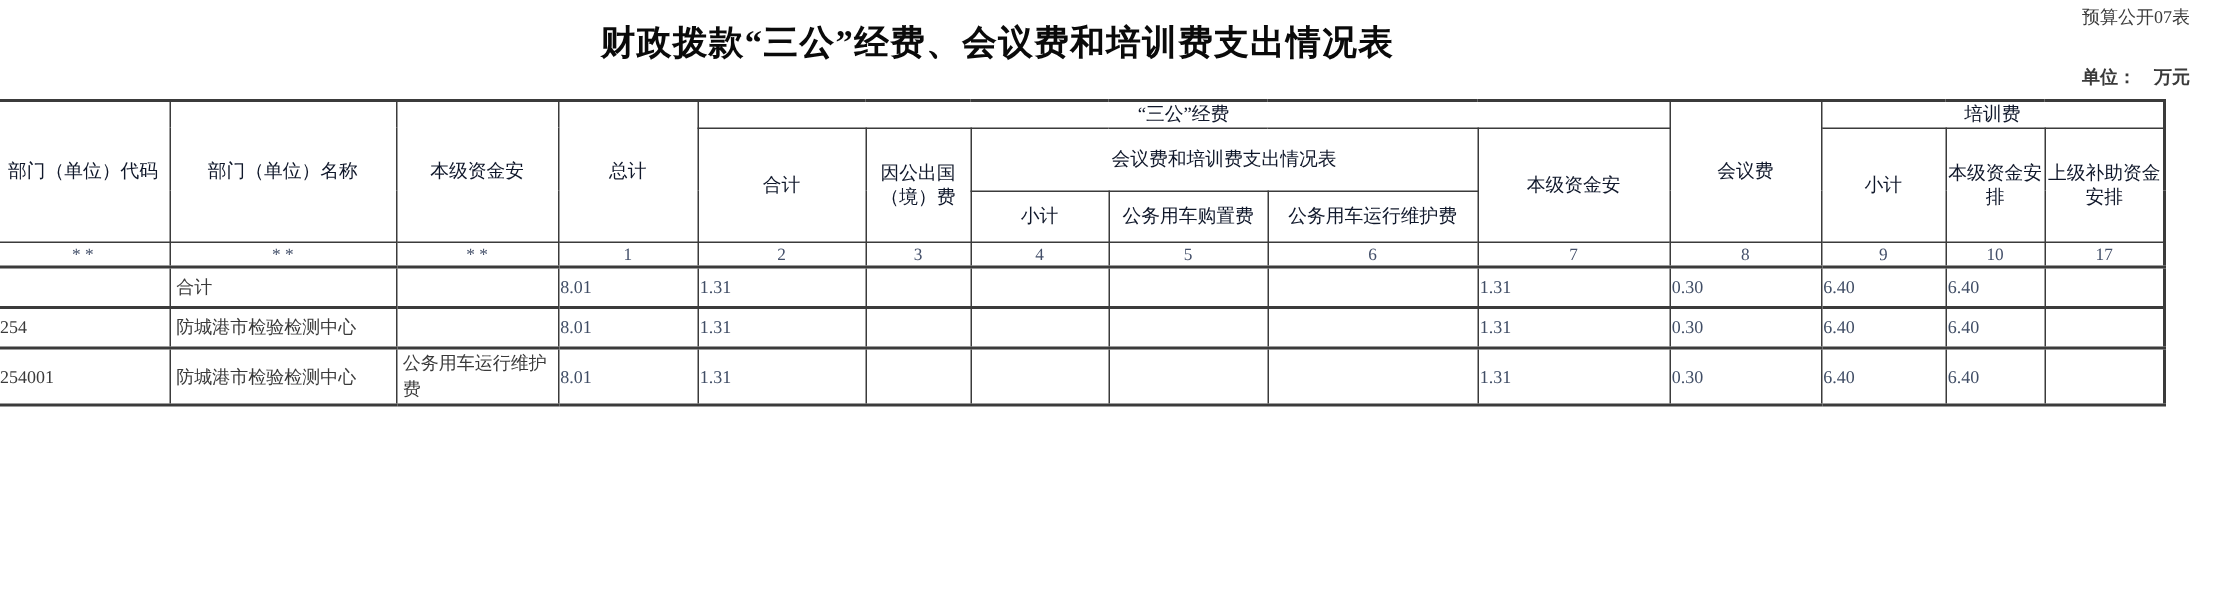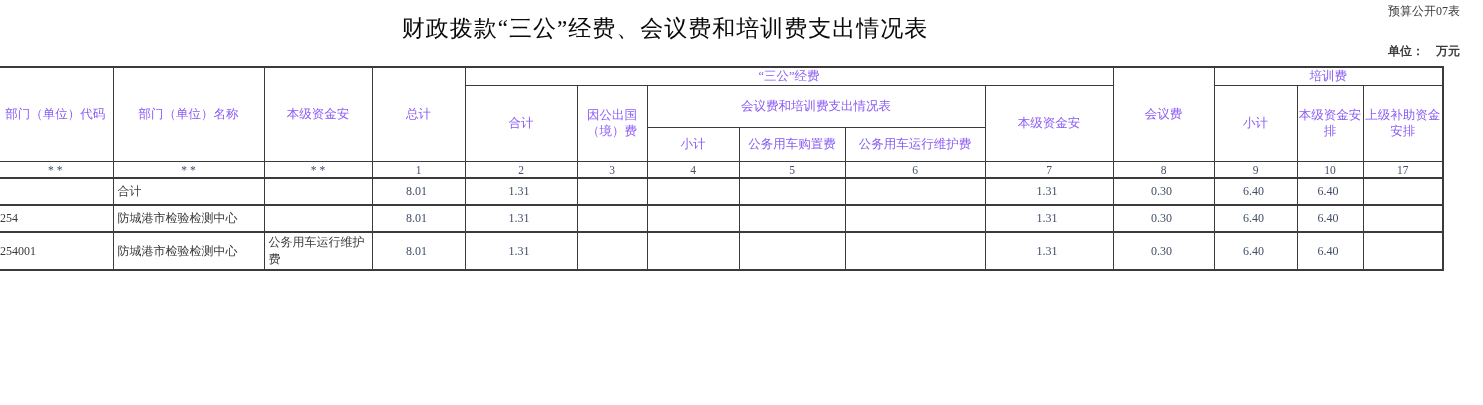--- a/index.html
+++ b/index.html
@@ -24,21 +24,21 @@
     margin-left: 34px;
   }
   .page-title {
     position: absolute;
     top: 13px;
     left: 0;
     width: 1330px;
     margin: 0;
     text-align: center;
     font-size: 23px;
-    font-weight: normal;
+    font-weight: bold;
     letter-spacing: 1px;
     color: #0a0a0a;
   }
   .unit-label {
     position: absolute;
     top: 43px;
     right: 23px;
     font-size: 12px;
     color: #3a3a3a;
     font-weight: bold;
@@ -52,21 +52,21 @@
     border: 2px solid #3b3b3b;
   }
   table.budget th, table.budget td {
     border: 1px solid #3b3b3b;
     overflow: hidden;
     box-sizing: border-box;
   }
   table.budget th {
     font-weight: normal;
     font-size: 12.5px;
-    color: #8b5cf6;
+    color: #0f172a;
     text-align: center;
     vertical-align: middle;
     white-space: pre-line;
     padding: 0 1px;
     line-height: 1.35;
   }
   th.small-head { font-size: 12px; margin-top: 32px; }
   tr.hrow-1 { height: 18px; }
   tr.hrow-2 { height: 42px; }
   tr.hrow-3 { height: 34px; }
@@ -84,21 +84,21 @@
     border-top-width: 2px;
     border-bottom-width: 2px;
   }
   td.txt {
     text-align: left;
     padding-left: 4px;
     color: #3a3a3a;
   }
   td.code { padding-left: 2px; }
   td.num {
-    text-align: center;
+    text-align: left;
     padding-right: 5px;
     color: #414e66;
   }
 </style>
 </head>
 <body>
 
 <div class="doc-label">预算公开07表</div>
 <h1 class="page-title">财政拨款“三公”经费、会议费和培训费支出情况表</h1>
 <div class="unit-label">单位：　万元</div>

